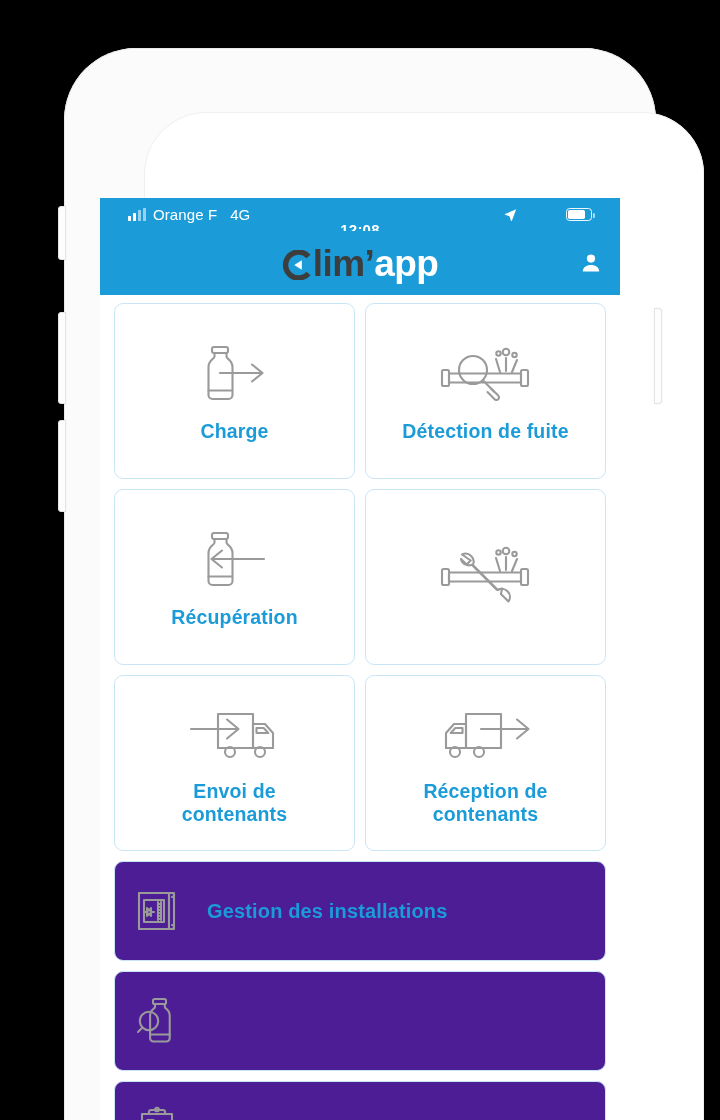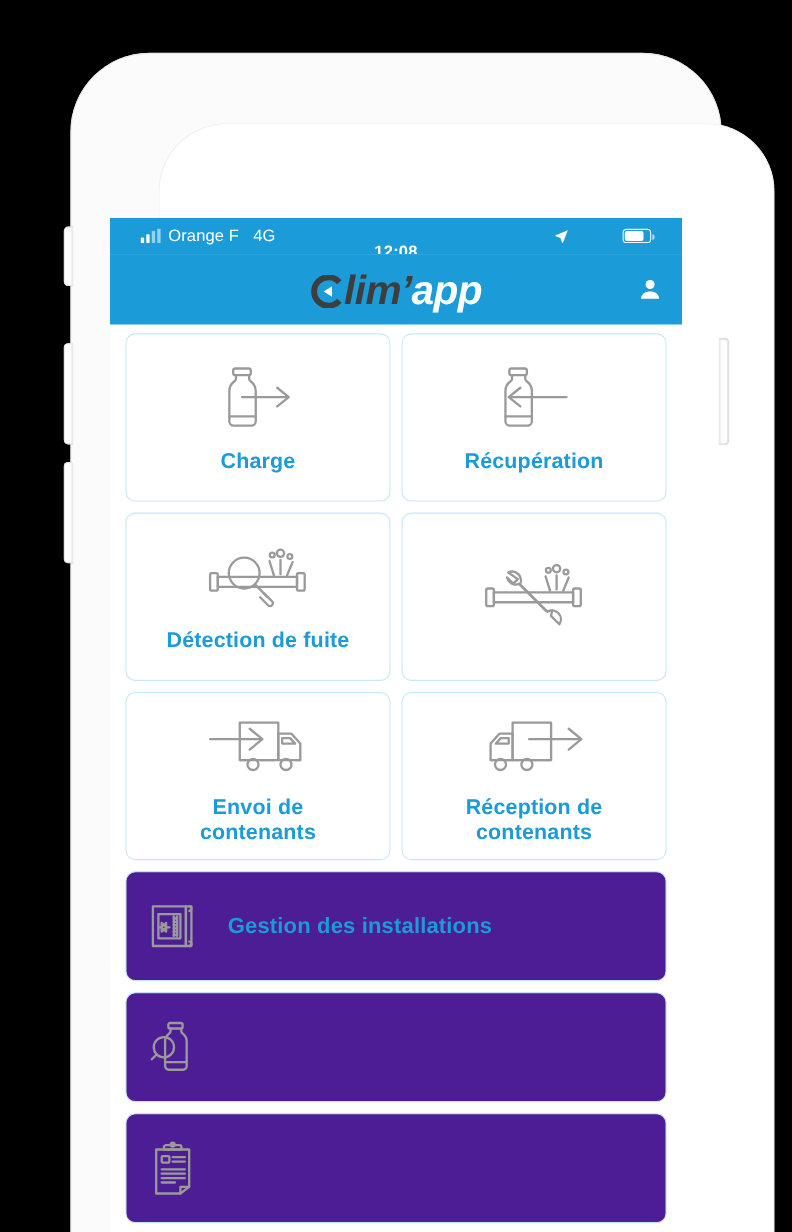--- a/index.html
+++ b/index.html
@@ -132,21 +132,20 @@
   }
 
   
   .app-header {
     position: relative;
     height: 64px;
     background: #1b9bd8;
     display: flex;
     align-items: center;
     justify-content: center;
-    font-style: italic;
   }
   .logo {
     display: flex;
     align-items: baseline;
     font-size: 37px;
     font-weight: 700;
     letter-spacing: -.6px;
     line-height: 1;
   }
   .logo .c-mark {
@@ -173,21 +172,21 @@
 
   .grid {
     display: grid;
     grid-template-columns: 1fr 1fr;
     gap: 10px;
   }
   .tile {
     border: 1.5px solid #c9e6f7;
     border-radius: 9px;
     background: #ffffff;
-    height: 153px;
+    height: 176px;
     display: flex;
     flex-direction: column;
     align-items: center;
     justify-content: center;
     padding: 8px 6px 10px;
   }
   .tile-icon {
     height: 78px;
     display: flex;
     align-items: center;
@@ -303,52 +302,52 @@
                 <path d="M28 32h42"></path>
                 <path d="M60 23.5 70.5 32 60 40.5"></path>
               </g>
             </svg>
           </div>
           <div class="tile-label">Charge</div>
         </div>
 
         <div class="tile">
           <div class="tile-icon">
-            <svg width="86" height="72" viewBox="0 0 86 72">
-              <g class="ico">
-                <rect x="20" y="6" width="16" height="6" rx="2"></rect>
-                <path d="M22.5 12v3.5c0 1-.6 1.5-1.6 2.3-2.6 2-4.4 5-4.4 8.4V54a4 4 0 0 0 4 4h16a4 4 0 0 0 4-4V26.2c0-3.4-1.8-6.4-4.4-8.4-1-.8-1.6-1.3-1.6-2.3V12"></path>
-                <path d="M16.5 49.5h23"></path>
-                <path d="M72 32H20"></path>
-                <path d="M30 23.5 19.5 32 30 40.5"></path>
-              </g>
-            </svg>
-          </div>
-          <div class="tile-label">Récupération</div>
-        </div>
-
-        <div class="tile">
-          <div class="tile-icon">
             <svg width="100" height="72" viewBox="0 0 100 72">
               <g class="ico">
                 <rect x="6" y="29" width="7" height="16" rx="1.5"></rect>
                 <rect x="85" y="29" width="7" height="16" rx="1.5"></rect>
                 <path d="M13 32.5h72M13 41.5h72"></path>
                 <path d="M13 32.5v9M85 32.5v9"></path>
                 <circle cx="37" cy="29" r="14"></circle>
                 <path d="M46.8 39.2 58 50.6"></path>
                 <path d="M55 47.5l7 6.8a2.6 2.6 0 1 1-3.6 3.7l-6.9-7"></path>
                 <path d="M64 31 60 18M70 30v-13M76 31l5-12"></path>
                 <circle cx="70" cy="11" r="3.3"></circle>
                 <circle cx="62.5" cy="12.5" r="2.2"></circle>
                 <circle cx="78.5" cy="14" r="2.2"></circle>
               </g>
             </svg>
           </div>
           <div class="tile-label">Détection de fuite</div>
+        </div>
+
+        <div class="tile">
+          <div class="tile-icon">
+            <svg width="86" height="72" viewBox="0 0 86 72">
+              <g class="ico">
+                <rect x="20" y="6" width="16" height="6" rx="2"></rect>
+                <path d="M22.5 12v3.5c0 1-.6 1.5-1.6 2.3-2.6 2-4.4 5-4.4 8.4V54a4 4 0 0 0 4 4h16a4 4 0 0 0 4-4V26.2c0-3.4-1.8-6.4-4.4-8.4-1-.8-1.6-1.3-1.6-2.3V12"></path>
+                <path d="M16.5 49.5h23"></path>
+                <path d="M72 32H20"></path>
+                <path d="M30 23.5 19.5 32 30 40.5"></path>
+              </g>
+            </svg>
+          </div>
+          <div class="tile-label">Récupération</div>
         </div>
 
         <div class="tile">
           <div class="tile-icon">
             <svg width="100" height="72" viewBox="0 0 100 72">
               <g class="ico">
                 <rect x="6" y="29" width="7" height="16" rx="1.5"></rect>
                 <rect x="85" y="29" width="7" height="16" rx="1.5"></rect>
                 <path d="M13 32.5h72M13 41.5h72"></path>
                 <path d="M13 32.5v9M85 32.5v9"></path>

